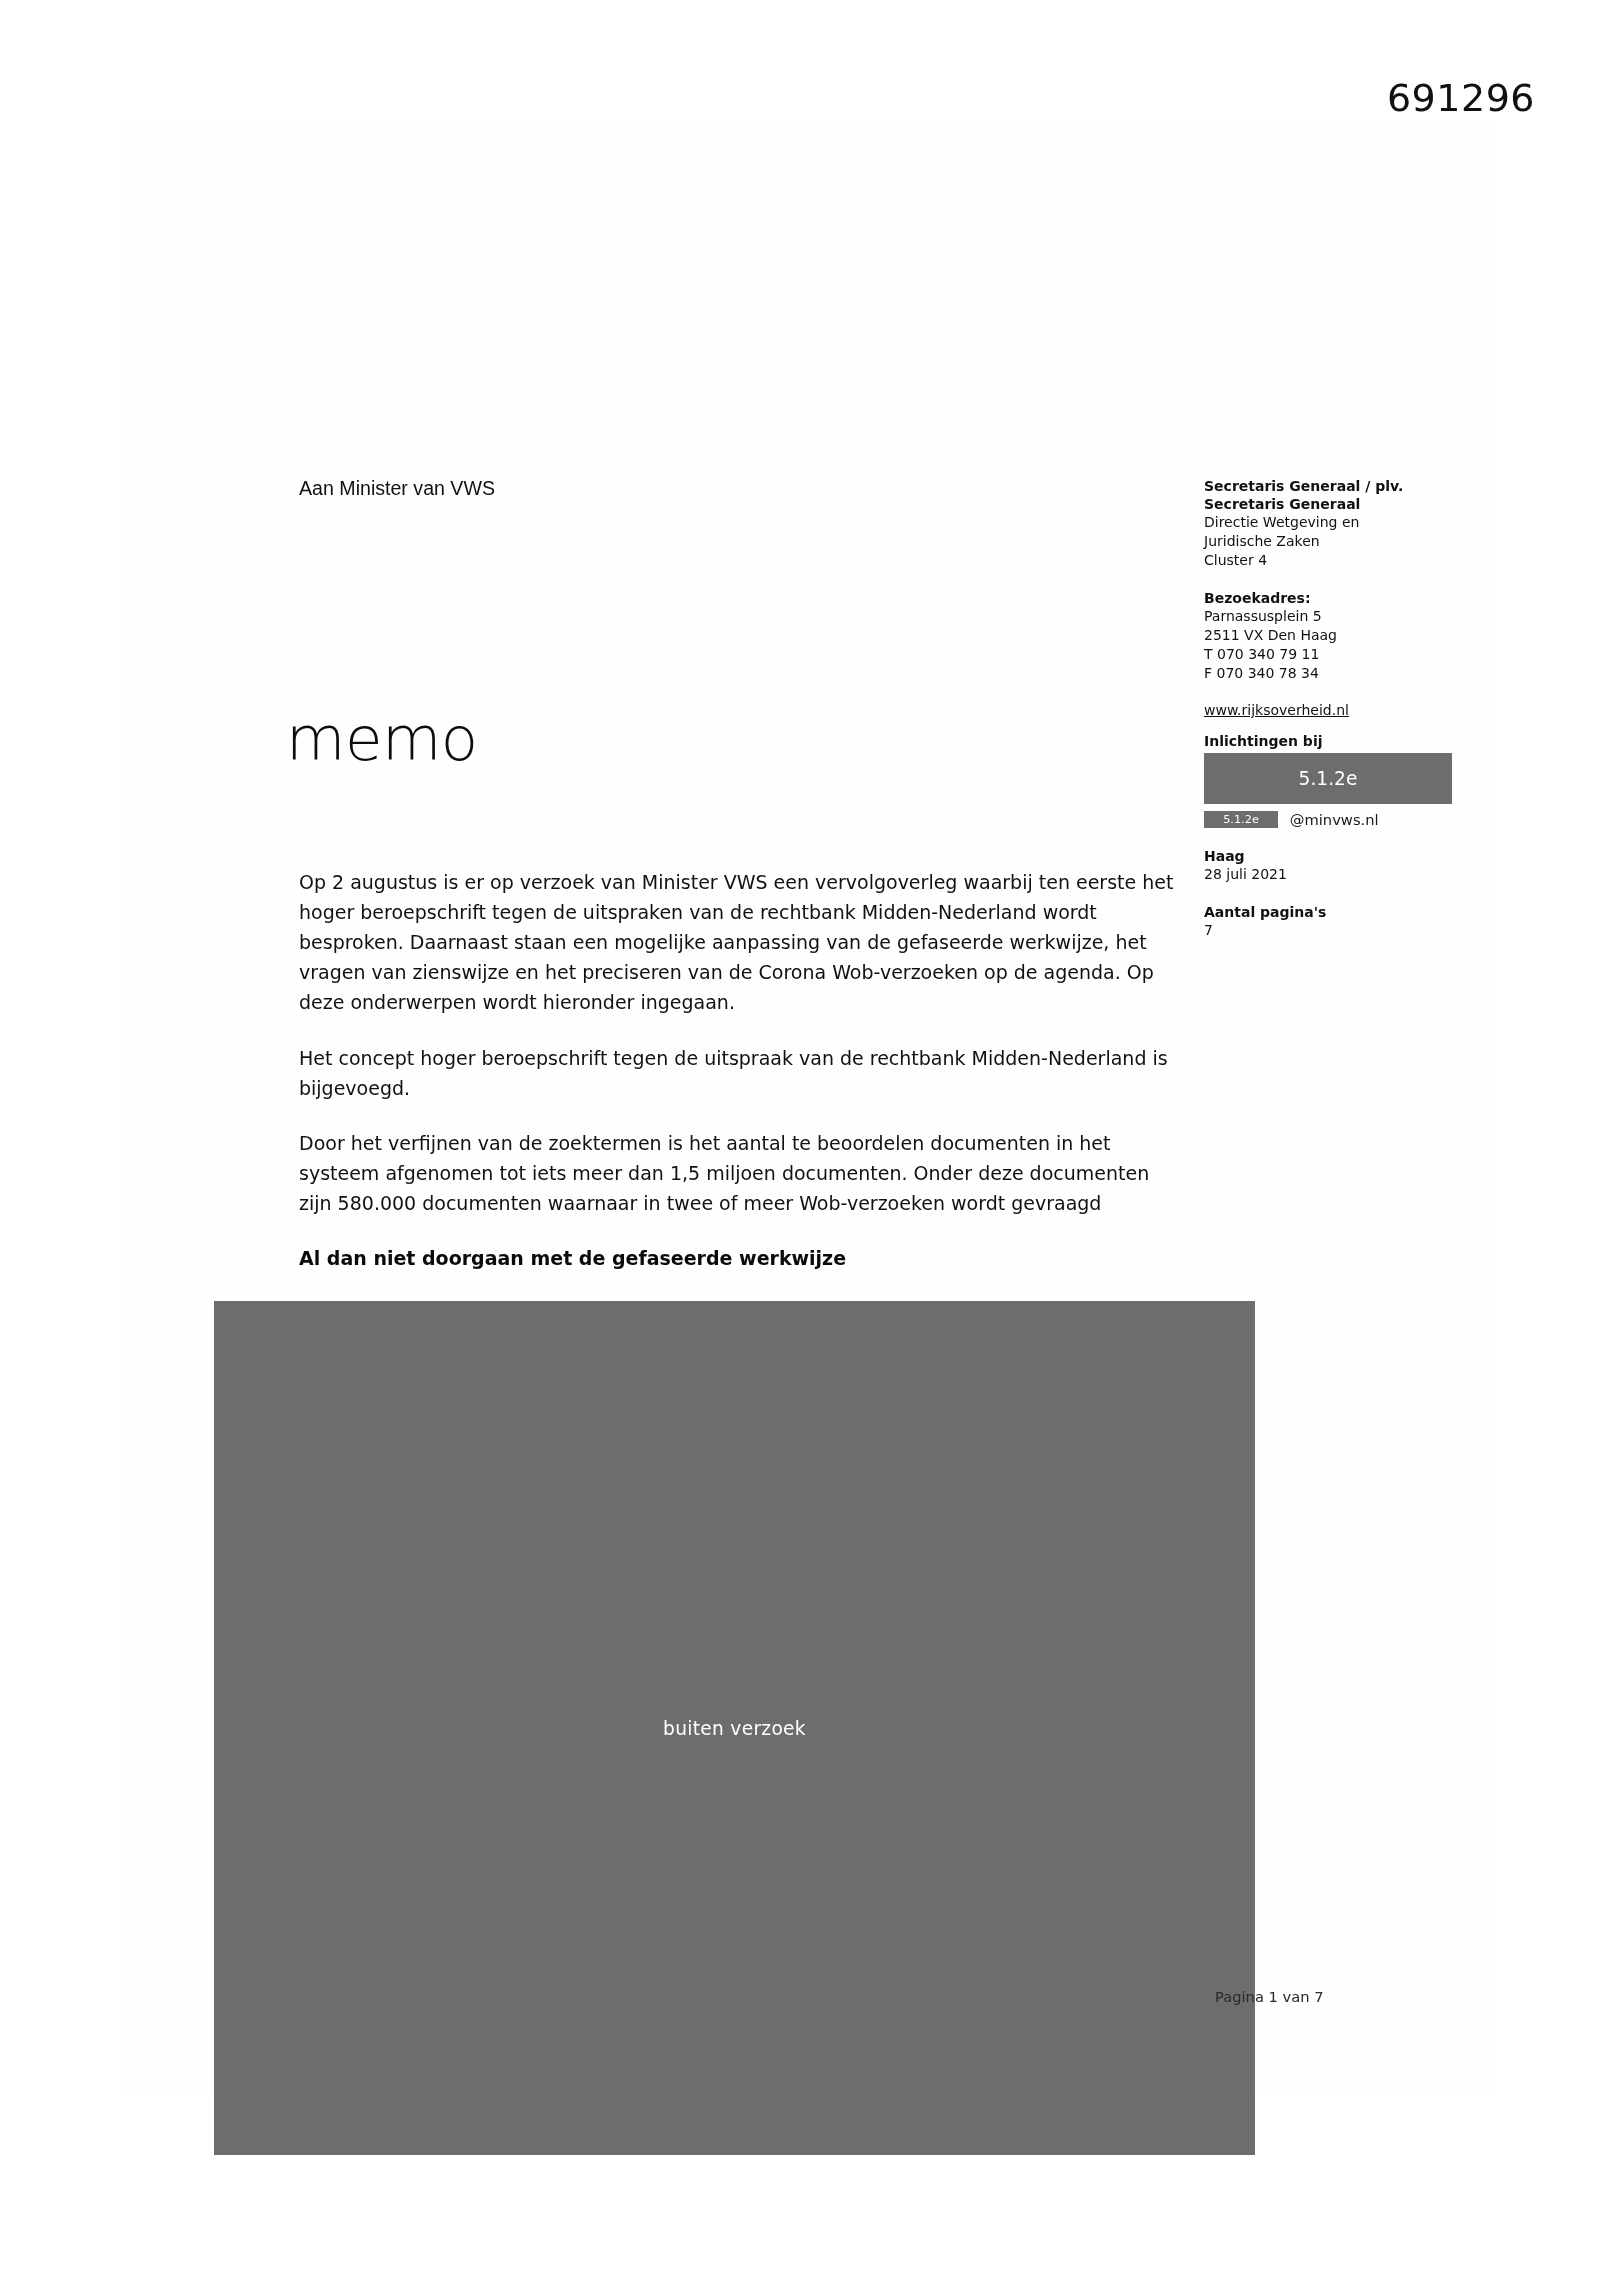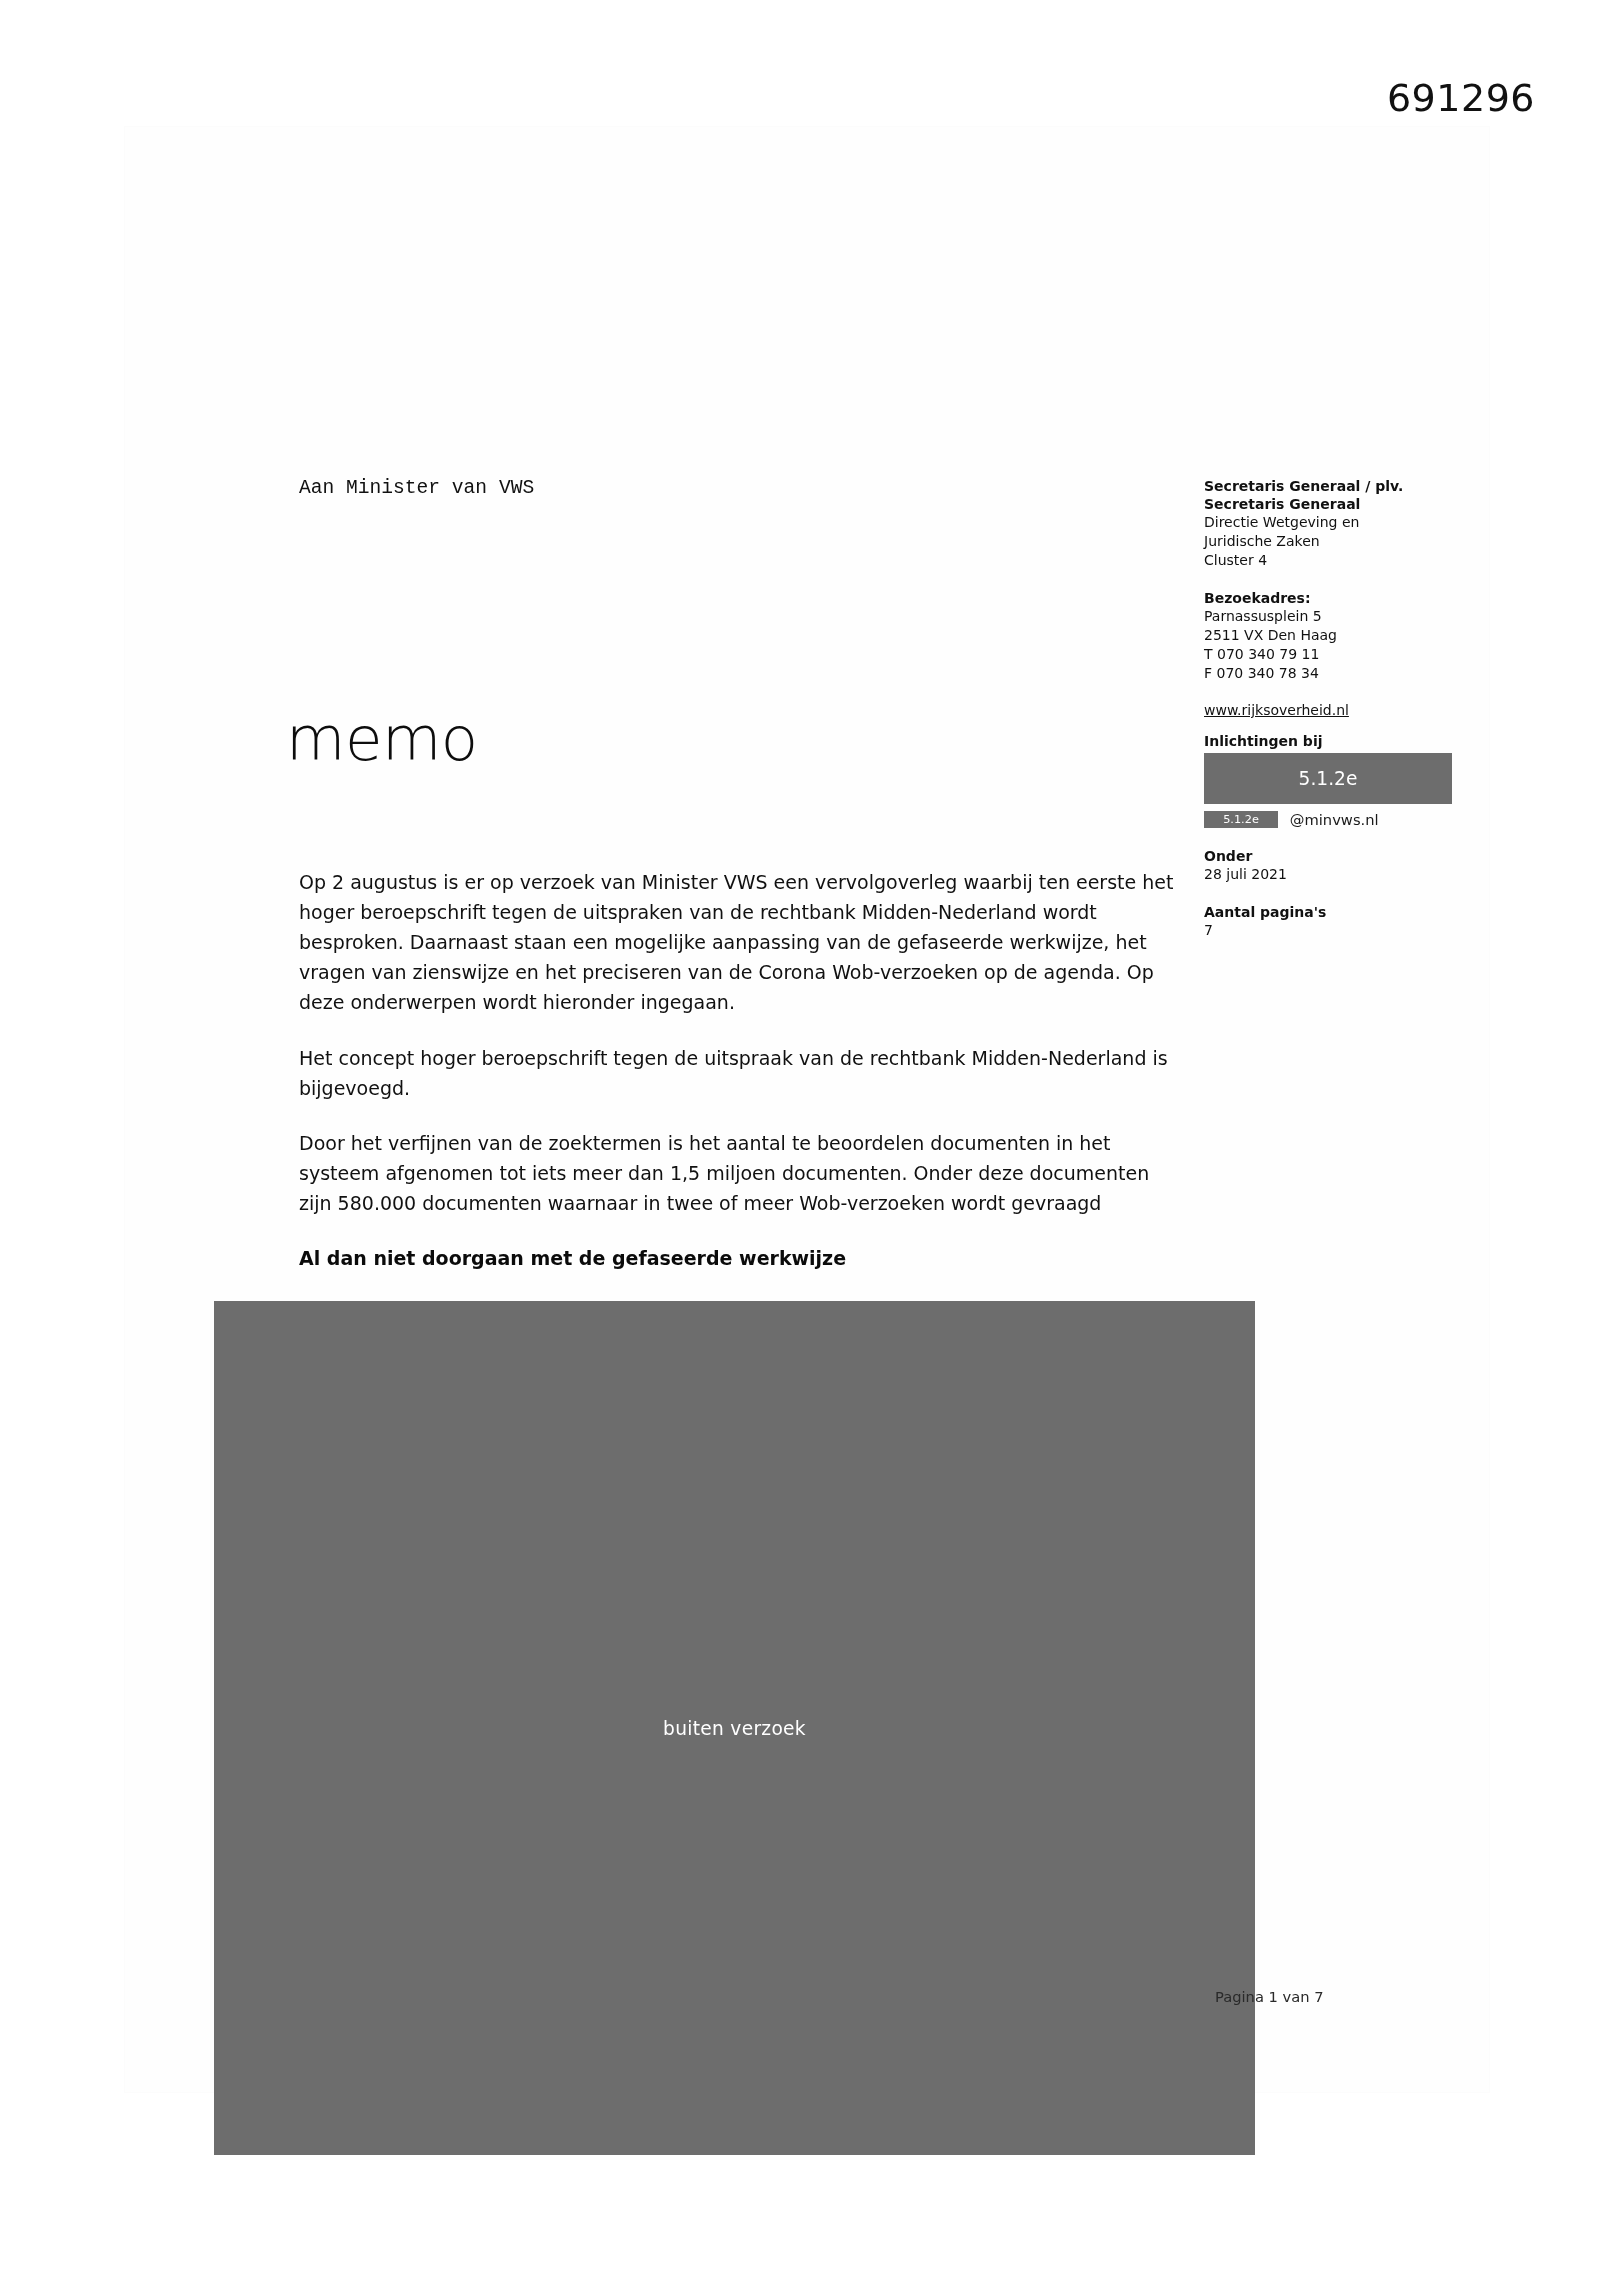--- a/index.html
+++ b/index.html
@@ -49,21 +49,21 @@
     font-size: 24px;
     line-height: 32px;
     color: #1a1a1a;
     white-space: nowrap;
   }
 
   .addressee {
     position: absolute;
     left: 299px;
     top: 477px;
-    font-family: Liberation Mono, monospace;
+    font-family: Liberation Sans, sans-serif;
     font-size: 19.6px;
     color: #111111;
     white-space: nowrap;
   }
 
   .memo-title {
     position: absolute;
     left: 286px;
     top: 708px;
     font-family: "DejaVu Sans", sans-serif;
@@ -238,21 +238,21 @@
       </div>
       <div class="email-row">
         <span class="redaction-small">
           <span>5.1.2e</span>
         </span>
         <span class="email-domain">@minvws.nl</span>
       </div>
     </div>
 
     <div class="sb-group">
-      <p class="sb-title">Onder</p>
+      <p class="sb-title">Haag</p>
       <p class="sb-line">28 juli 2021</p>
     </div>
 
     <div class="sb-group">
       <p class="sb-title">Aantal pagina's</p>
       <p class="sb-line">7</p>
     </div>
 
   </div>
 

